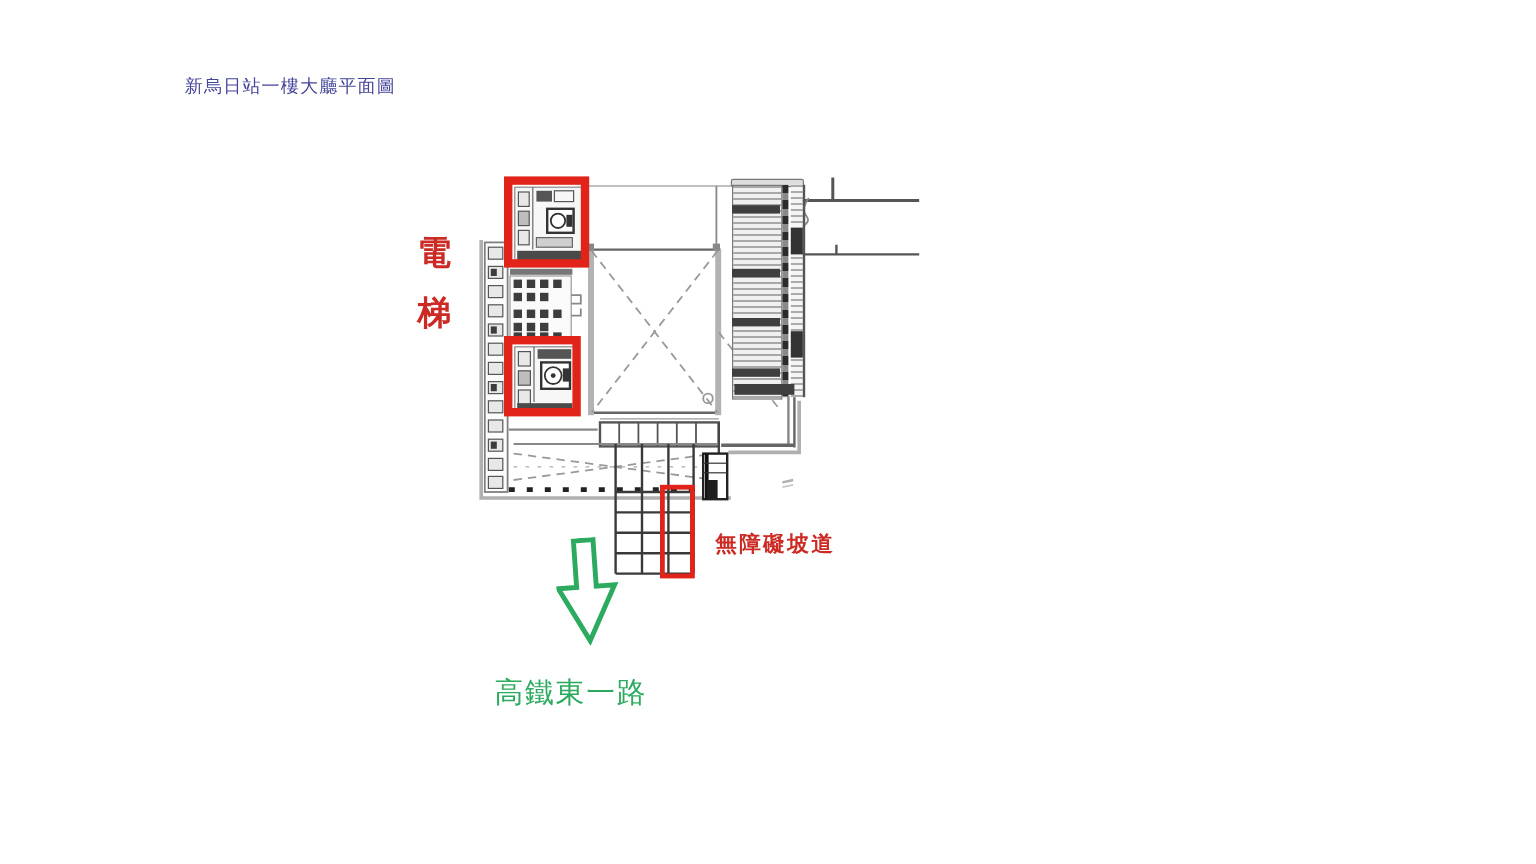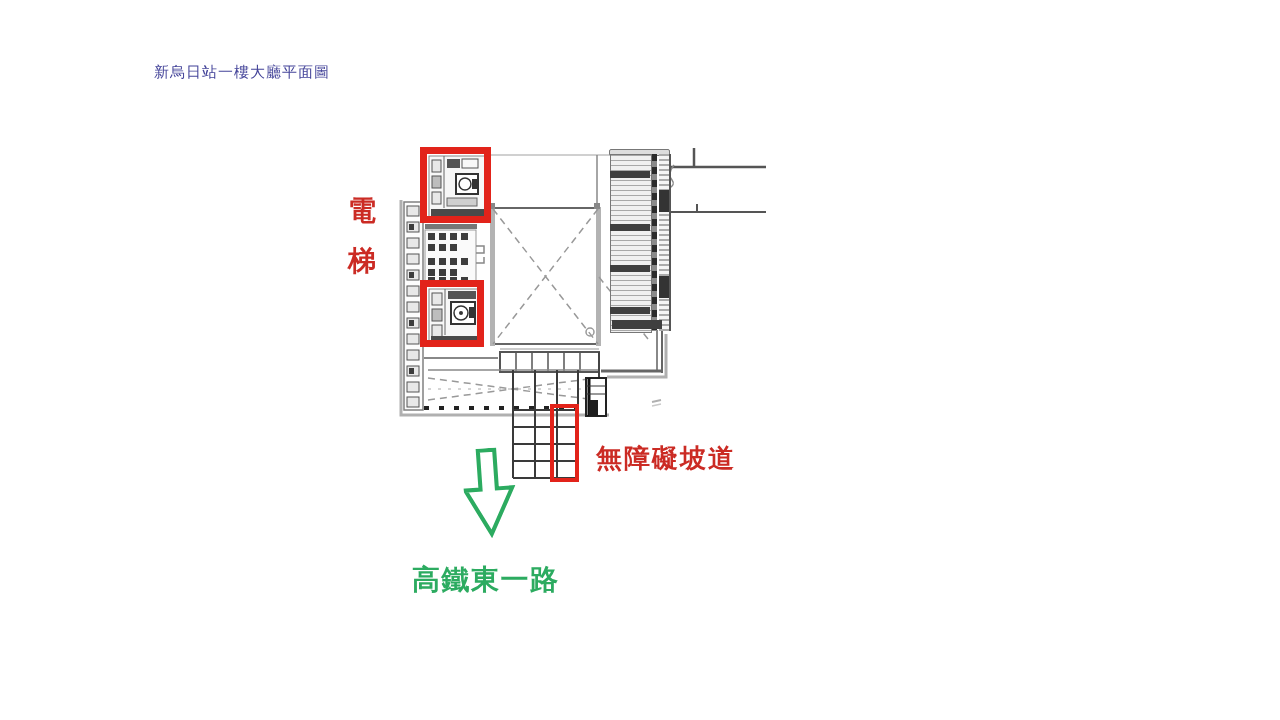--- a/index.html
+++ b/index.html
@@ -62,25 +62,25 @@
 
   
   .elev-label {
     left: 346px; top: 197px; width: 32px; text-align: center;
     color: var(--label-red, #cb2b24); font-weight: bold; font-size: 28px; line-height: 28px;
   }
   .elev-label span { display: block; }
   .elev-label span:first-child { margin-bottom: 22px; }
   .ramp-label {
     left: 596px; top: 441px;
-    color: var(--label-red, #cb2b24); font-weight: bold; font-size: 26px; letter-spacing: 2px;
+    color: var(--label-red, #cb2b24); font-weight: bold; font-size: 18px; letter-spacing: 2px;
   }
   .road-label {
     left: 412px; top: 561px;
-    color: var(--arrow-green, #2cab60); font-weight: bold; font-size: 28px; letter-spacing: 1.5px;
+    color: var(--arrow-green, #2cab60); font-weight: normal; font-size: 24px; letter-spacing: 1.5px;
   }
   .green-arrow { left: 464px; top: 448px; transform: rotate(-4deg); }
   .green-arrow path { fill: #ffffff; stroke: var(--arrow-green, #2cab60); stroke-width: 4; stroke-linejoin: miter; }
 </style>
 </head>
 <body>
 
 <div class="slide">
 
   <div class="abs title">新烏日站一樓大廳平面圖</div>

